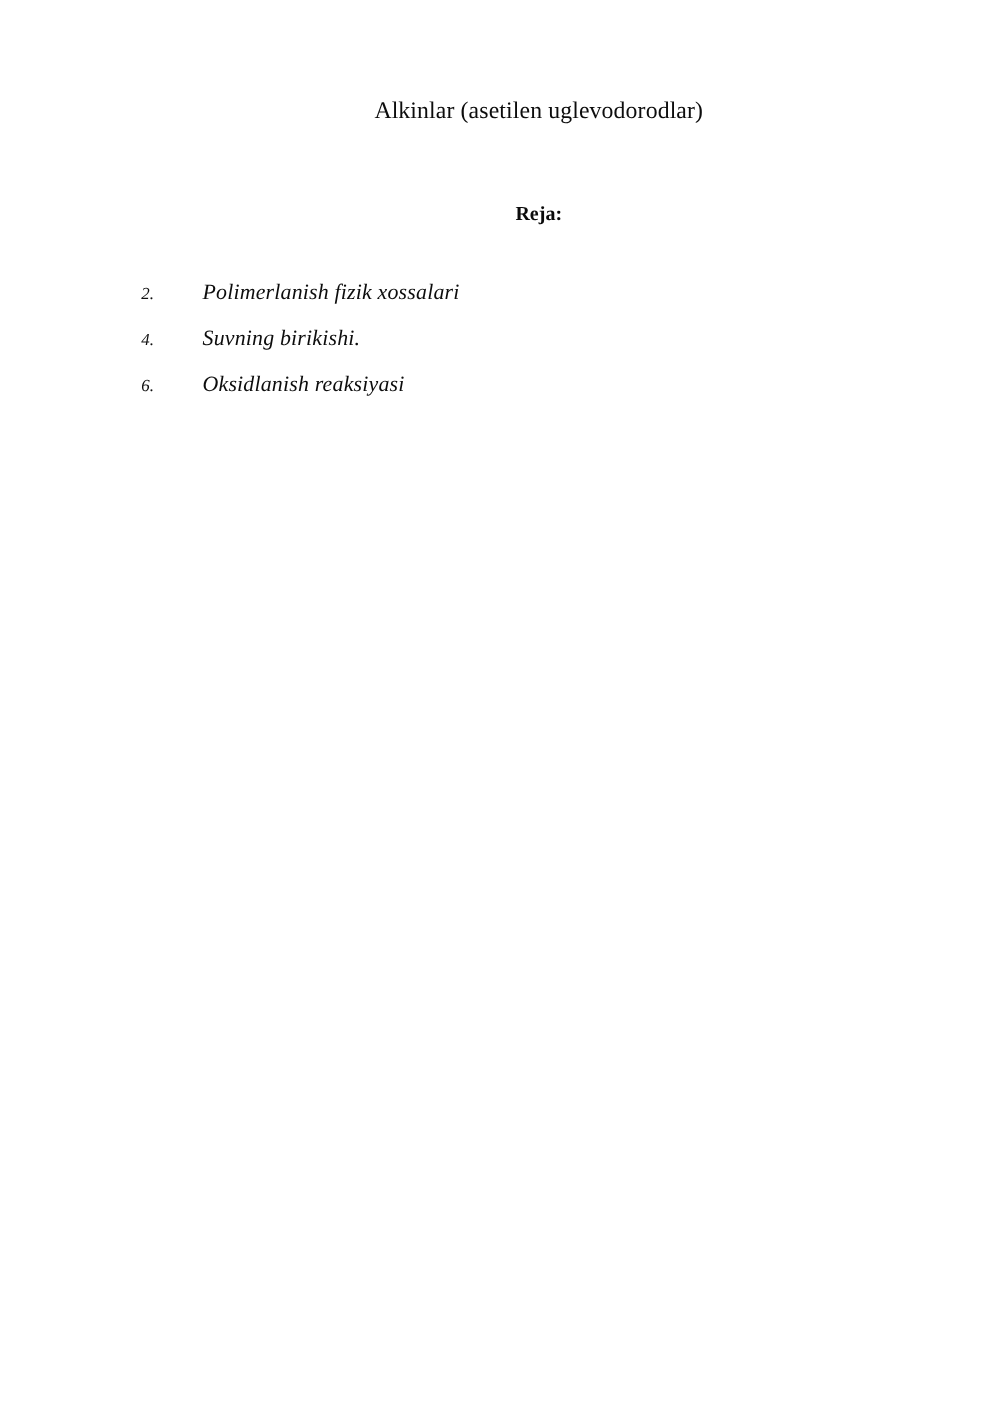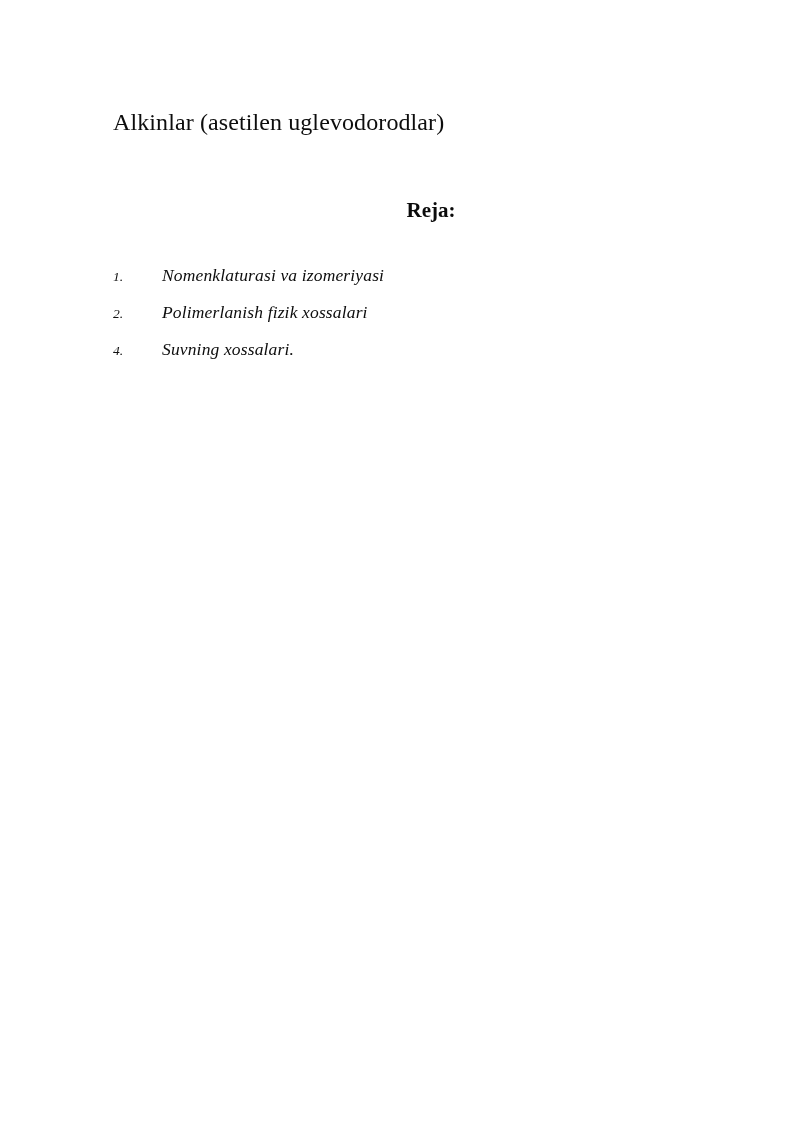--- a/index.html
+++ b/index.html
@@ -29,38 +29,38 @@
   .content {
     position: absolute;
     left: 113px;
     top: 0;
     width: 636px;
   }
 
   
   .doc-title {
     margin: 0;
-    padding-top: 108px;
+    padding-top: 78px;
     font-family: "Liberation Serif", "DejaVu Serif", serif;
-    font-size: 24px;
+    font-size: 19px;
     font-weight: normal;
     font-style: normal;
     line-height: 1.18;
-    text-align: left;
+    text-align: center;
     letter-spacing: 0.1px;
     color: #0d0d0d;
     white-space: nowrap;
   }
 
   
   .plan-heading {
     margin: 0;
     padding-top: 62px;
     font-family: "Liberation Serif", "DejaVu Serif", serif;
-    font-size: 21px;
+    font-size: 16px;
     font-weight: bold;
     font-style: normal;
     line-height: 1.2;
     text-align: center;
     color: #0b0b0b;
   }
 
   
   .plan-list {
     margin: 0;
@@ -105,31 +105,31 @@
 
 <div class="page">
   <div class="content">
 
     <h1 class="doc-title">Alkinlar (asetilen uglevodorodlar)</h1>
 
     <h2 class="plan-heading">Reja:</h2>
 
     <ol class="plan-list">
 
-      <li class="plan-item">
-        <span class="item-number">1.</span><span class="item-label">Nomenklaturasi va izomeriyasi</span>
-      </li>
 
       <li class="plan-item">
         <span class="item-number">2.</span><span class="item-label">Polimerlanish fizik xossalari</span>
       </li>
 
 
       <li class="plan-item">
-        <span class="item-number">4.</span><span class="item-label">Suvning xossalari.</span>
+        <span class="item-number">4.</span><span class="item-label">Suvning birikishi.</span>
       </li>
 
 
+      <li class="plan-item">
+        <span class="item-number">6.</span><span class="item-label">Oksidlanish reaksiyasi</span>
+      </li>
 
     </ol>
 
   </div>
 </div>
 
 </body></html>

